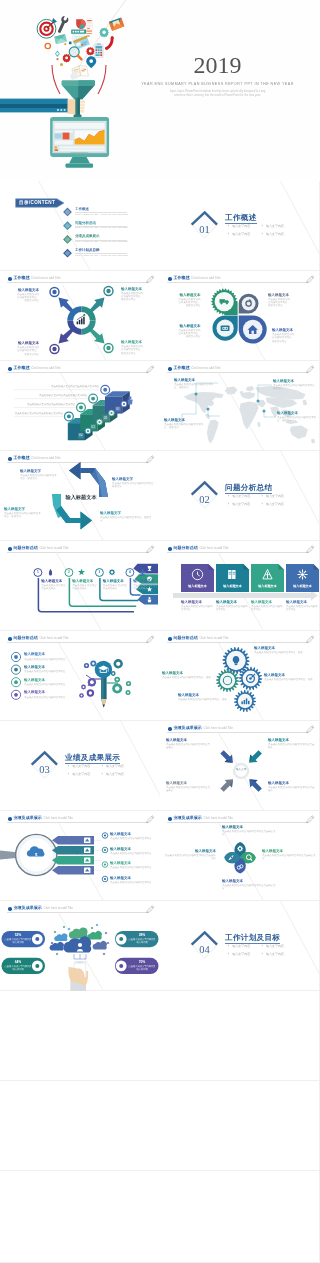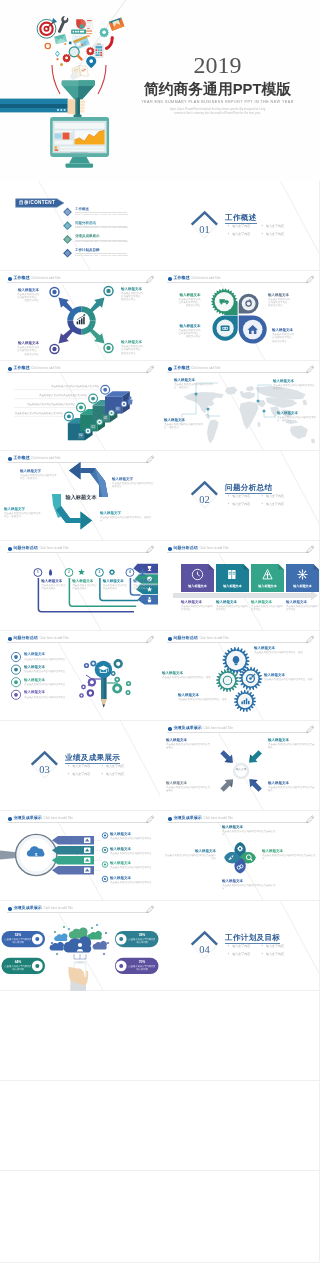--- a/index.html
+++ b/index.html
@@ -243,21 +243,20 @@
         <rect x="64.4" y="43.2" width="1.8" height="1.8" fill="#d8a23a"></rect>
         <rect x="69" y="41.6" width="2.5" height="2.6" fill="#1f6f9c"></rect>
         <circle cx="61.5" cy="64.5" r="1.5" fill="#d8a23a"></circle>
         <circle cx="57.5" cy="59.2" r="1.1" fill="#e8742f"></circle>
         <circle cx="82" cy="44.8" r="1.1" fill="#e8742f"></circle>
         <rect x="70.5" y="73.5" width="6.5" height="5.5" fill="#e8eef0" transform="rotate(-28 73.7 76.2)"></rect>
       </g>
     </svg>
     <div class="cover-title">
       <div class="yr">2019</div>
-      <div class="ct-main">简约商务通用PPT模版</div>
       <div class="ct-sub">YEAR END SUMMARY PLAN BUSINESS REPORT PPT IN THE NEW YEAR</div>
       <div class="ct-body">Input, Input, PowerPoint template that has been specifically designed to Long sentence that is winning into the world of PowerPoint for the new year.</div>
     </div>
   </div>
 
   <div class="grid" id="grid">
 
 <div class="slide c1" style="left:0;top:0">
   <div class="sdiag" style="left:38px;top:0;height:110px;transform:rotate(-30deg);"></div>
   <svg width="160" height="90" style="position:absolute;left:0;top:0">

